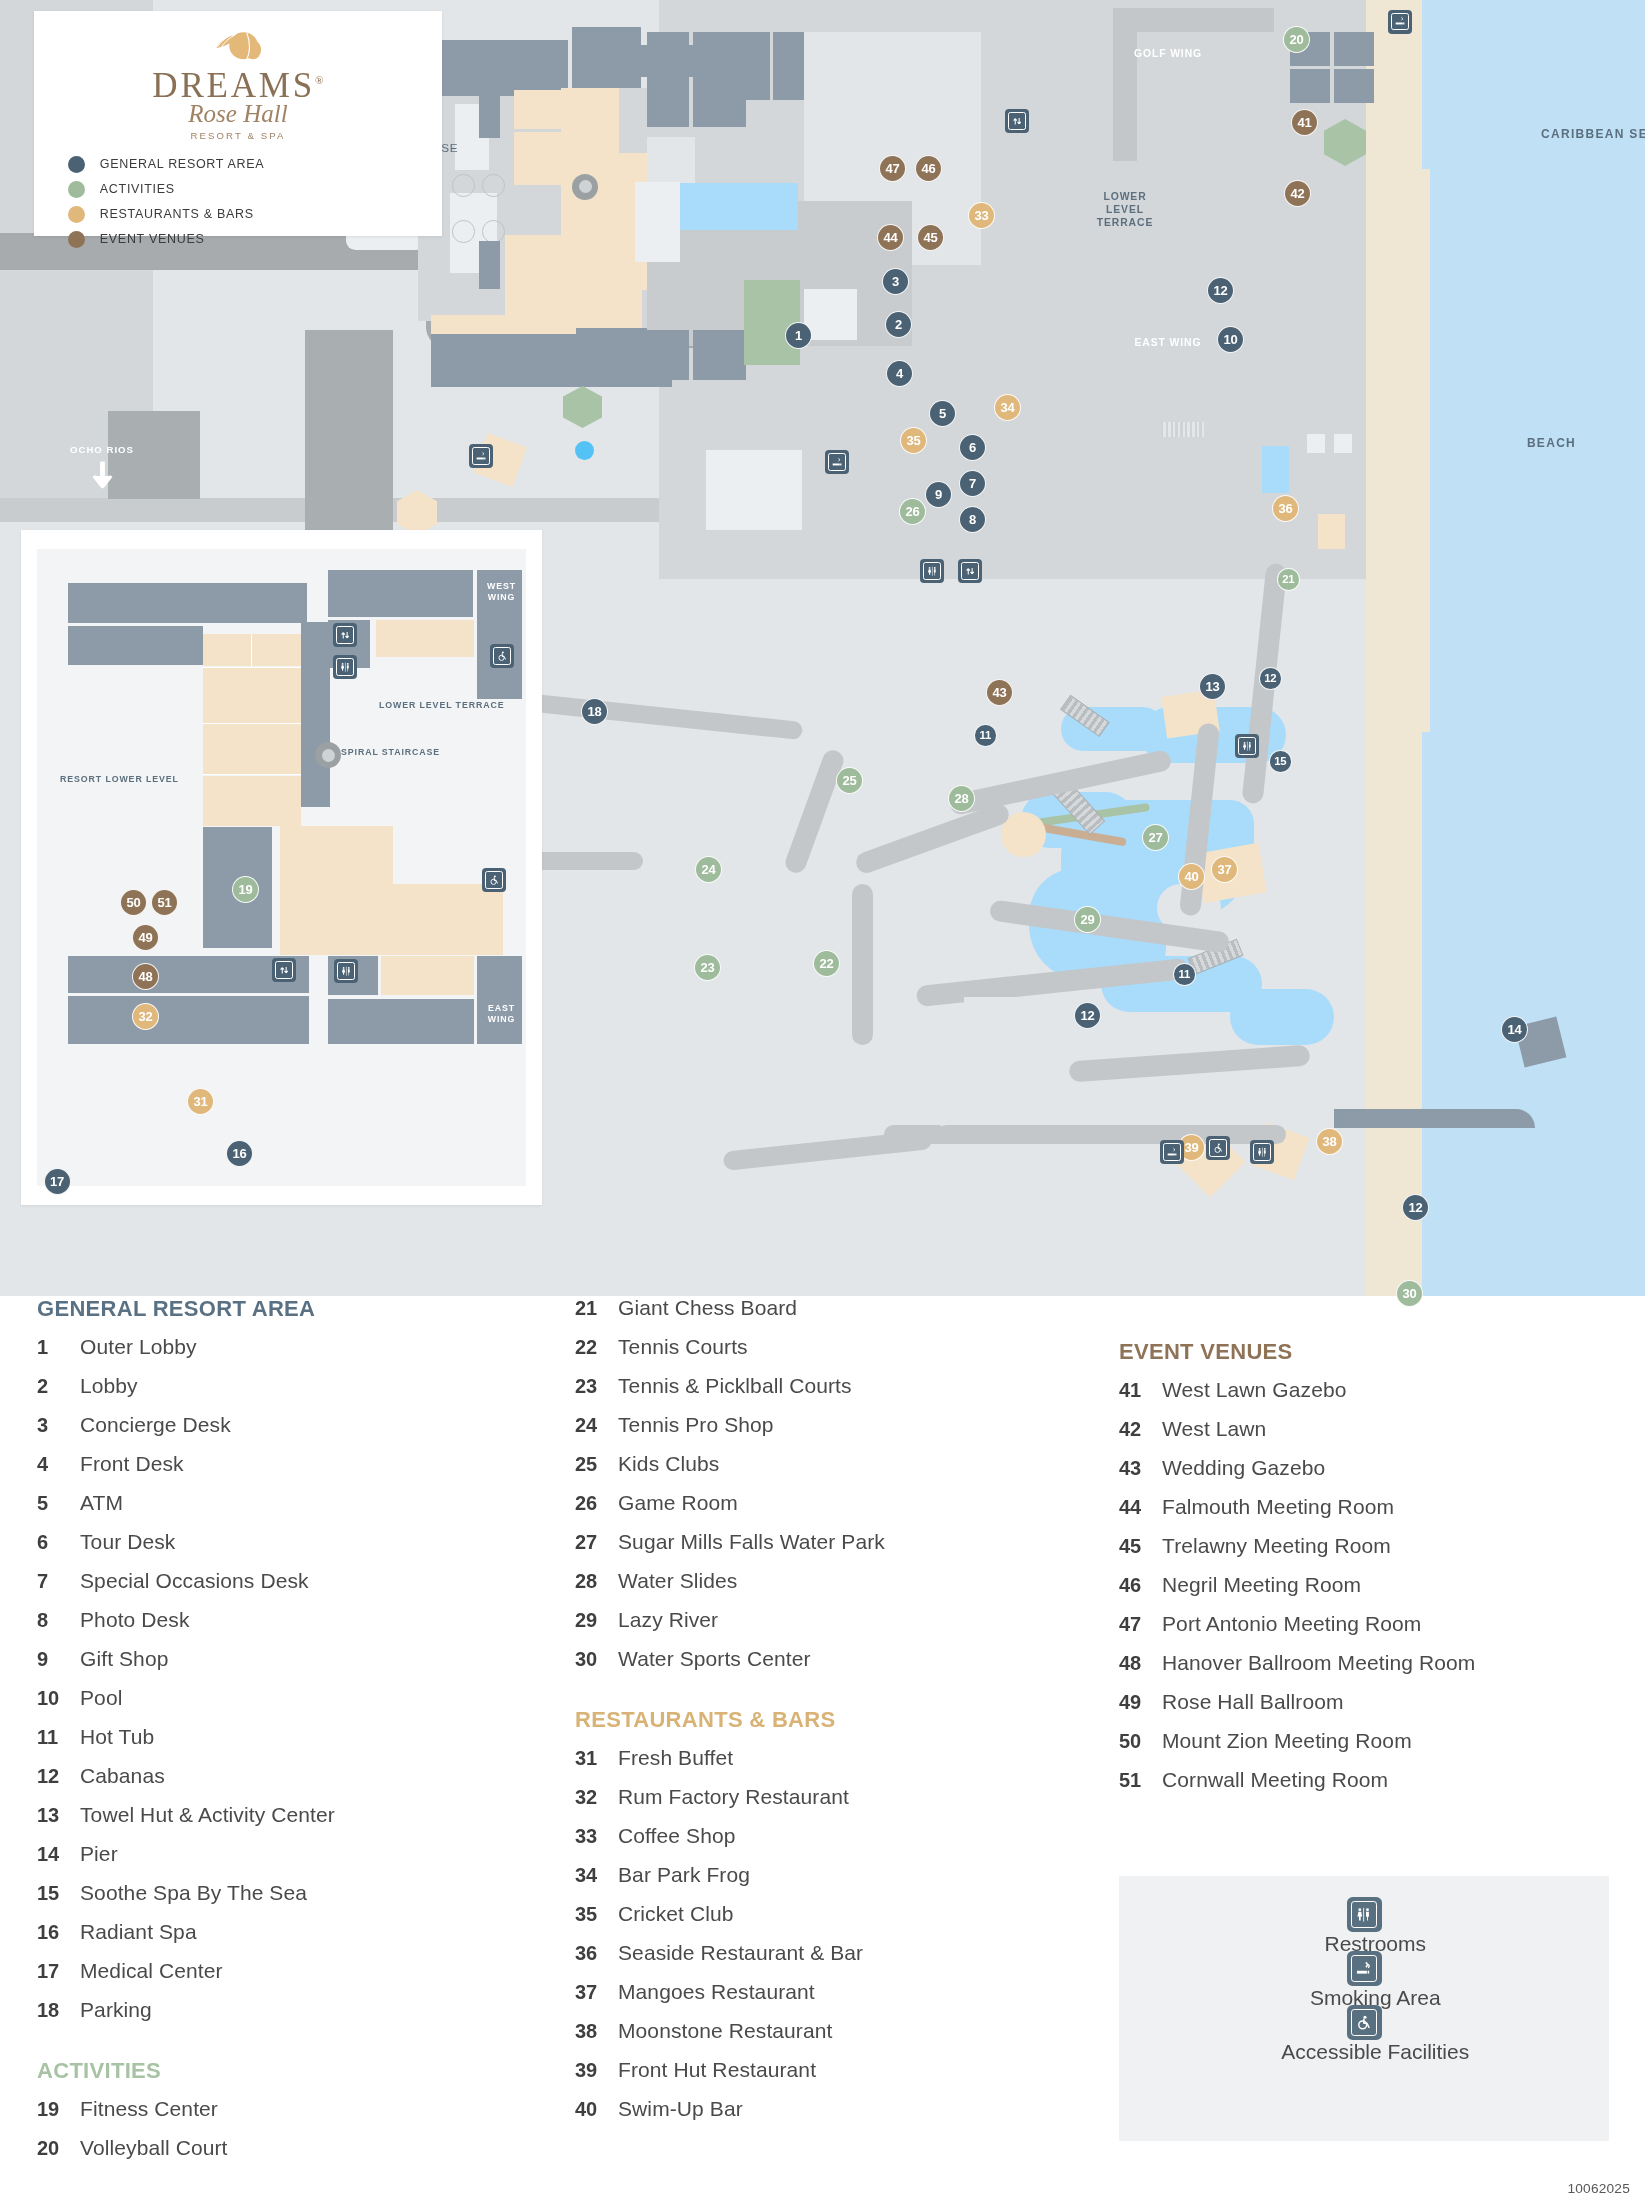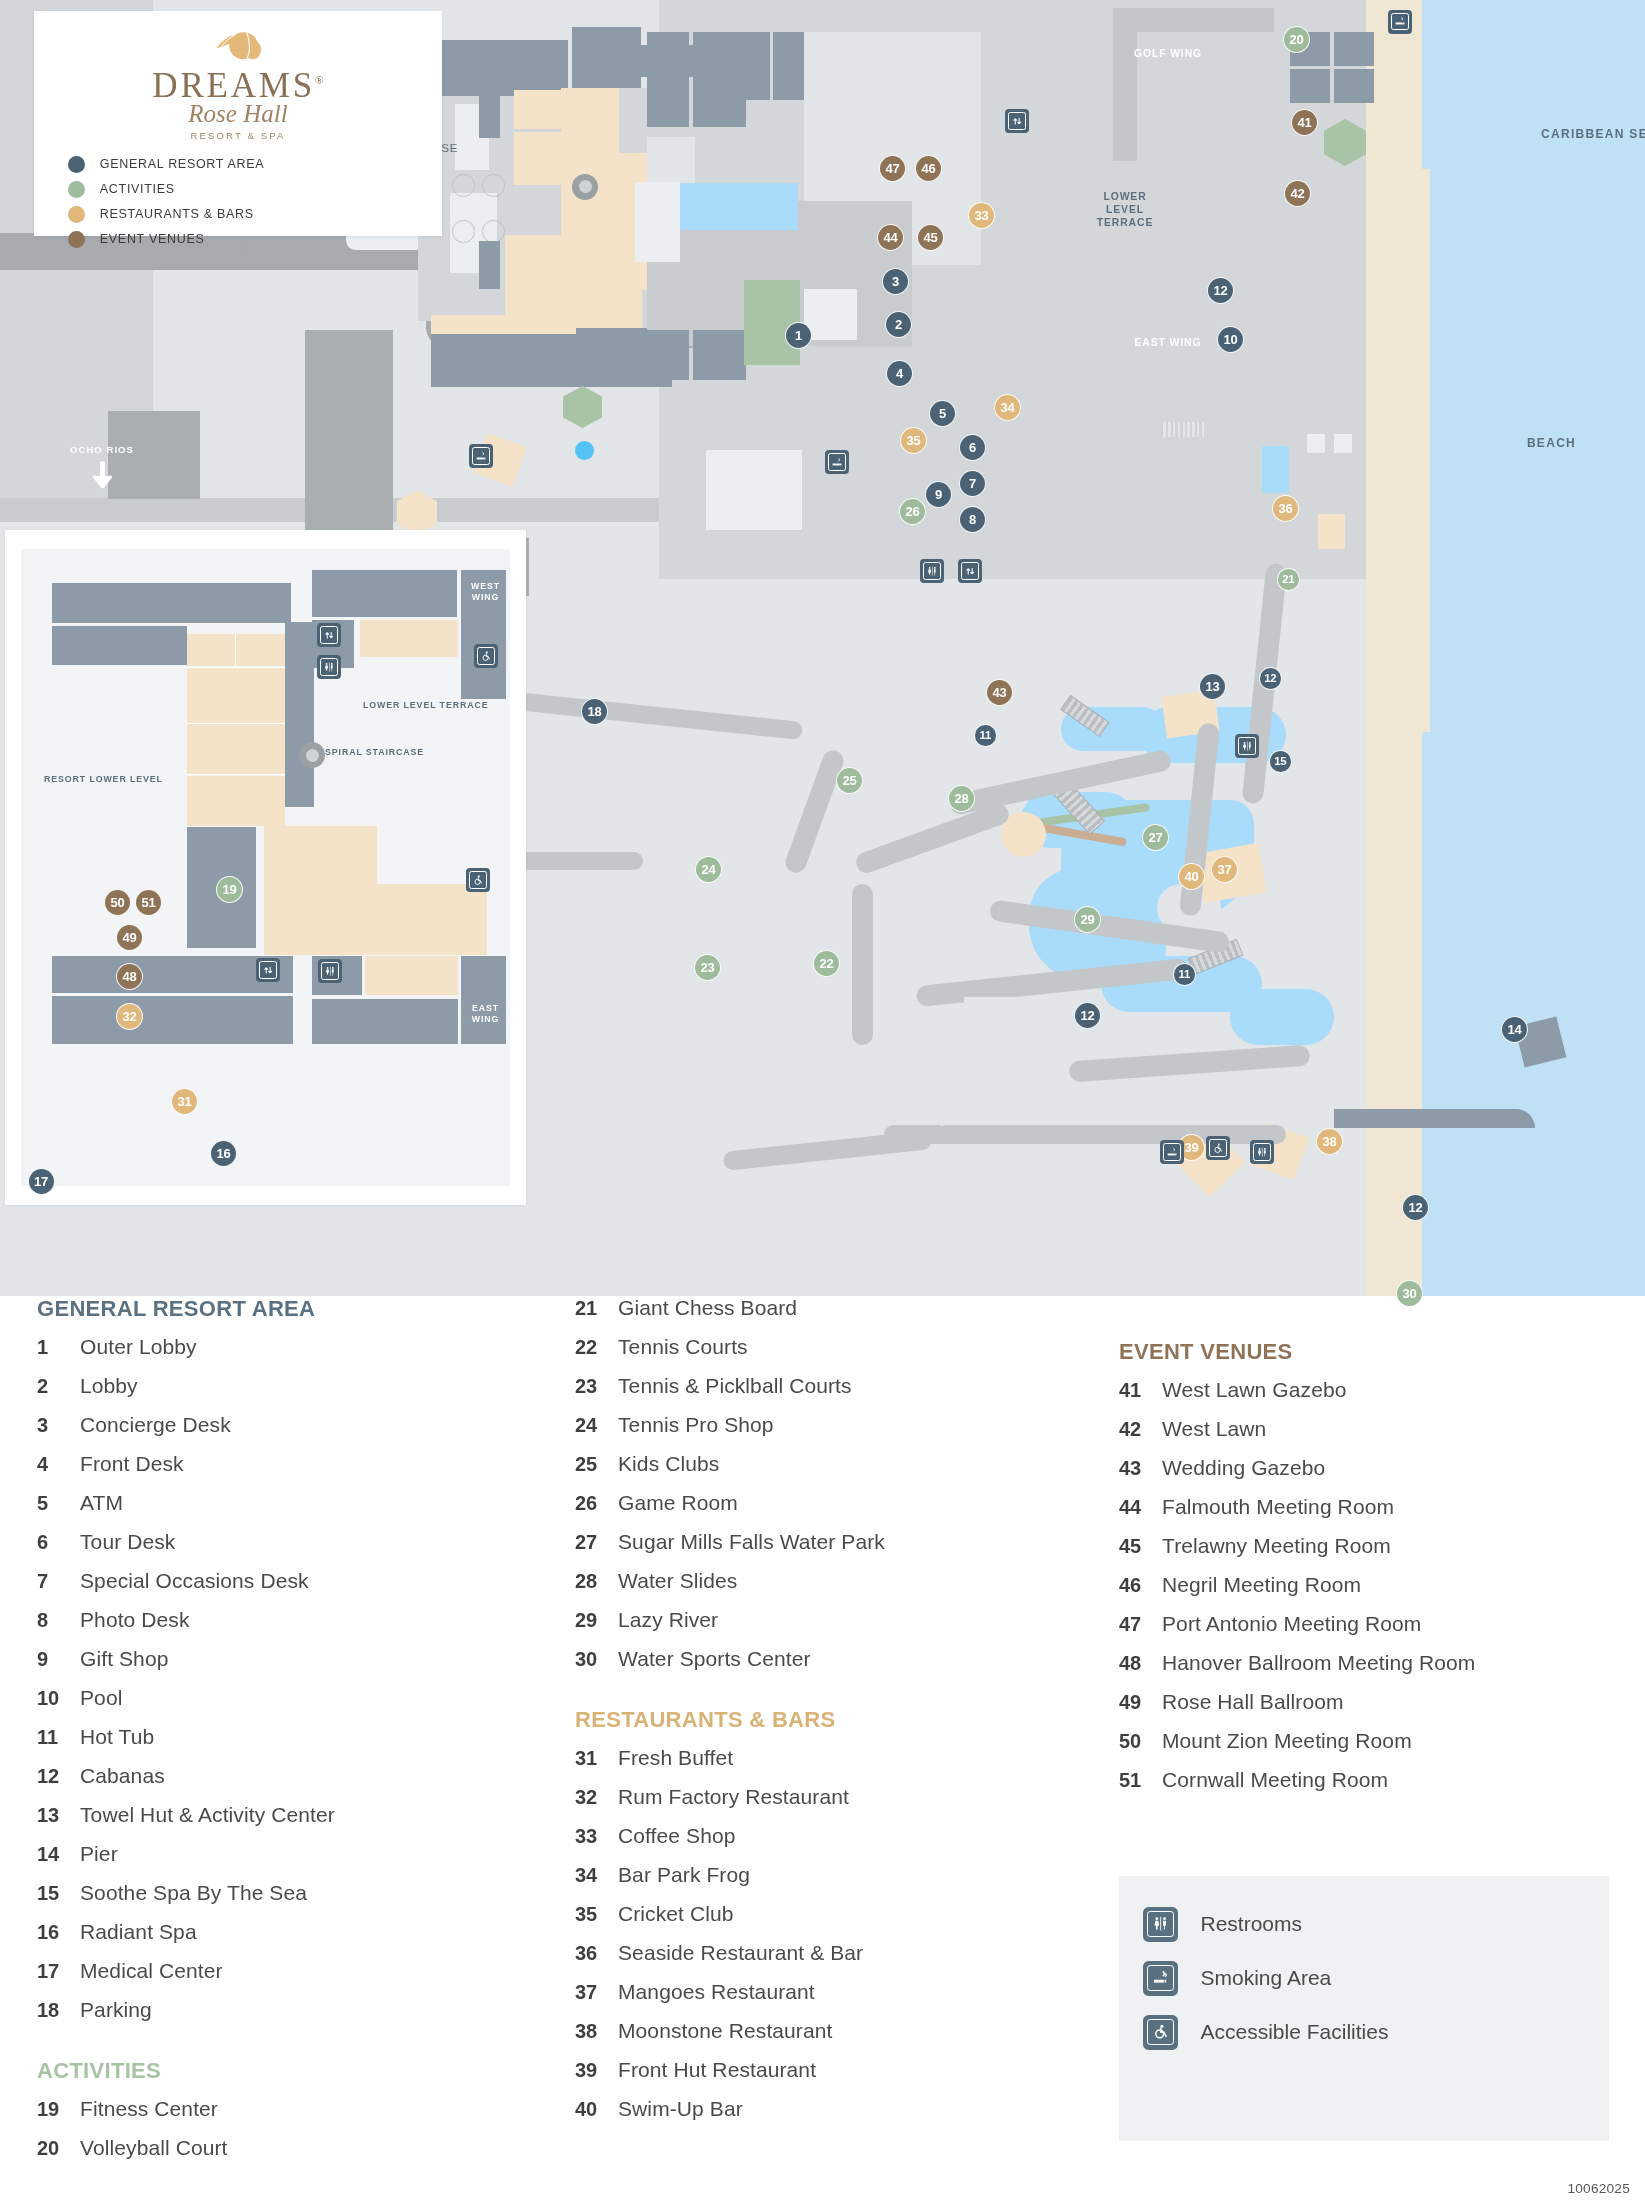--- a/index.html
+++ b/index.html
@@ -113,21 +113,21 @@
     font-size: 11.7px; letter-spacing: 0.8px; color: #5c6f7e;
     line-height: 1.42; text-transform: uppercase;
   }
 
   
   #ocho { position: absolute; left: 58px; top: 444px; width: 88px; text-align: center; z-index: 50; }
   #ocho .t { color:#fff; font-size: 9.6px; letter-spacing: 1px; font-weight: 600; }
 
   
   #inset {
-    position: absolute; left: 5px; top: 530px;
+    position: absolute; left: 21px; top: 530px;
     width: 521px; height: 675px;
     background: #ffffff;
     box-shadow: 0 0.8px 2.4px rgba(0,0,0,.07);
     z-index: 70; overflow: hidden;
   }
   #inset .pad { position: absolute; left: 16px; top: 19px; width: 489px; height: 637px; background: #f2f4f5; }
 
   
   #directory {
     position: absolute; left: 0; top: 1296px;
@@ -155,21 +155,21 @@
   .entry .nm { font-size: 21px; color: #4a4a4a; letter-spacing: 0.1px; }
 
   .gap { height: 21px; }
 
   
   #amen-box {
     position: absolute; left: 1119px; top: 580px;
     width: 490px; height: 265px; background: #eff1f2;
     padding: 21px 24px;
   }
-  .amen-row { display: flex; align-items: center; height: 54px; }
+  .amen-row { display: flex; align-items: center; height: 54px; flex-direction: column; }
   .amen-badge {
     width: 35px; height: 35px; background: #58707f; border-radius: 5.6px;
     display: flex; align-items: center; justify-content: center; flex: 0 0 auto;
   }
   .amen-badge .inner {
     width: 26.5px; height: 26.5px; border: 1.6px solid #fff; border-radius: 3.2px;
     display: flex; align-items: center; justify-content: center;
   }
   .amen-label { margin-left: 22.5px; font-size: 21px; color: #4a4a4a; }
 

